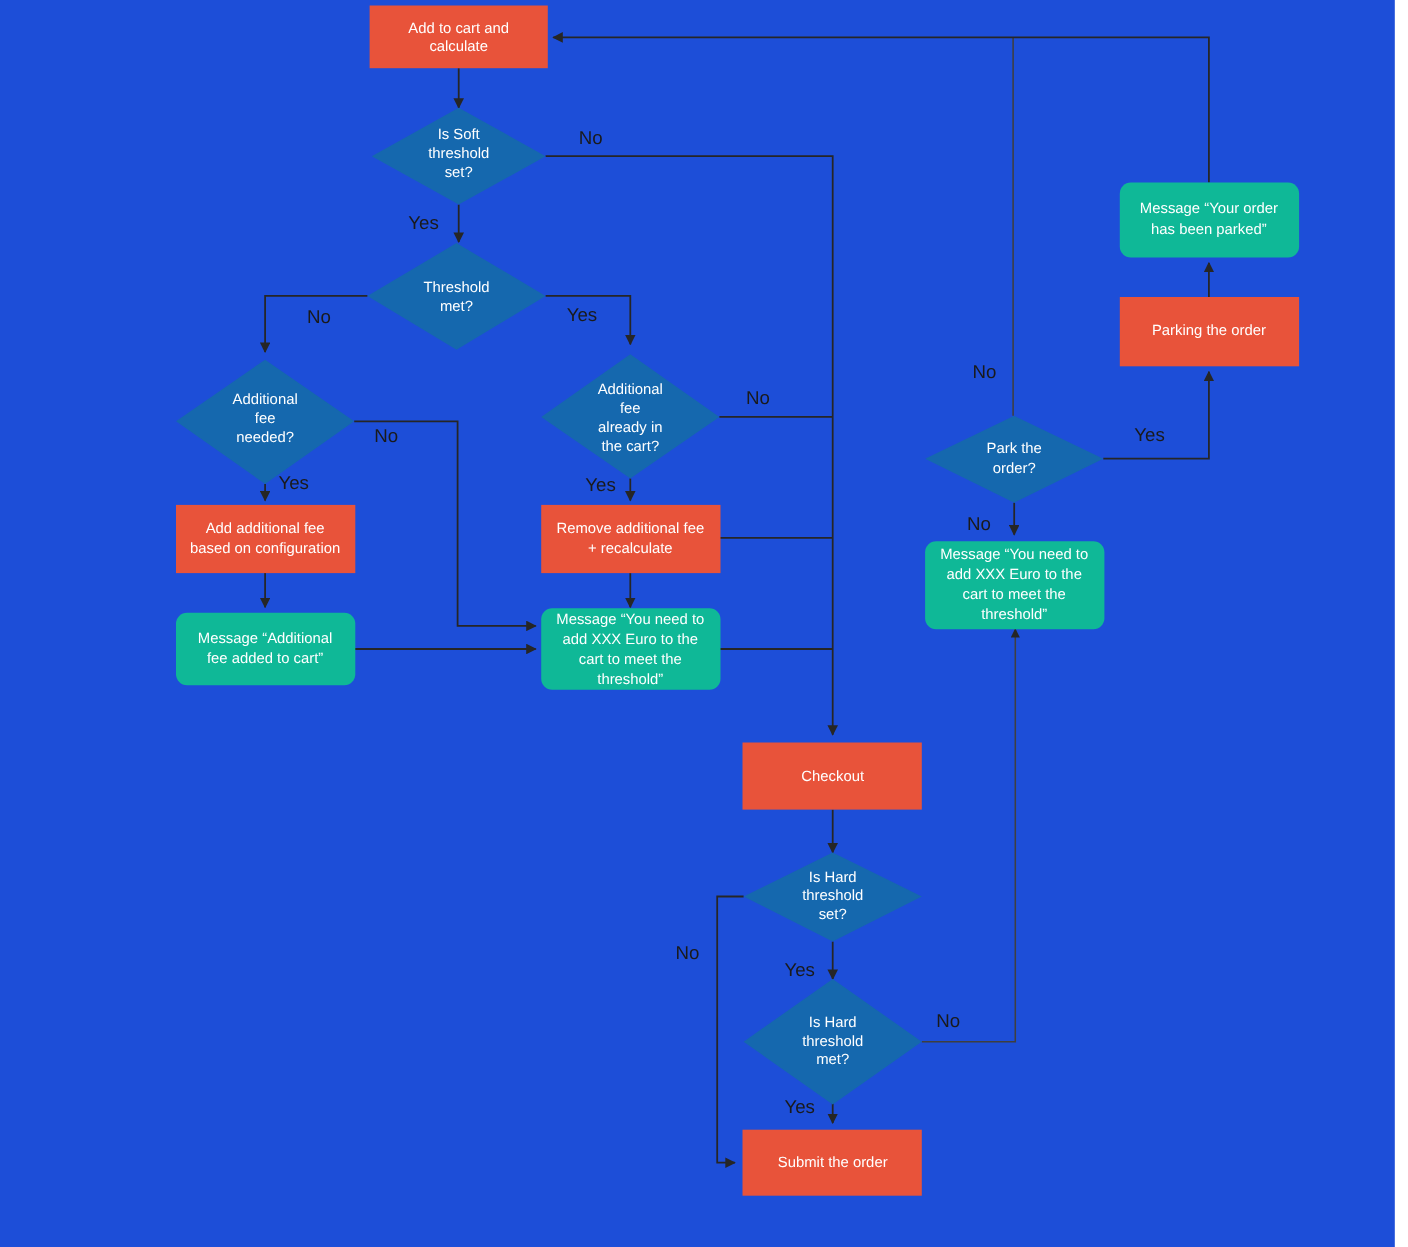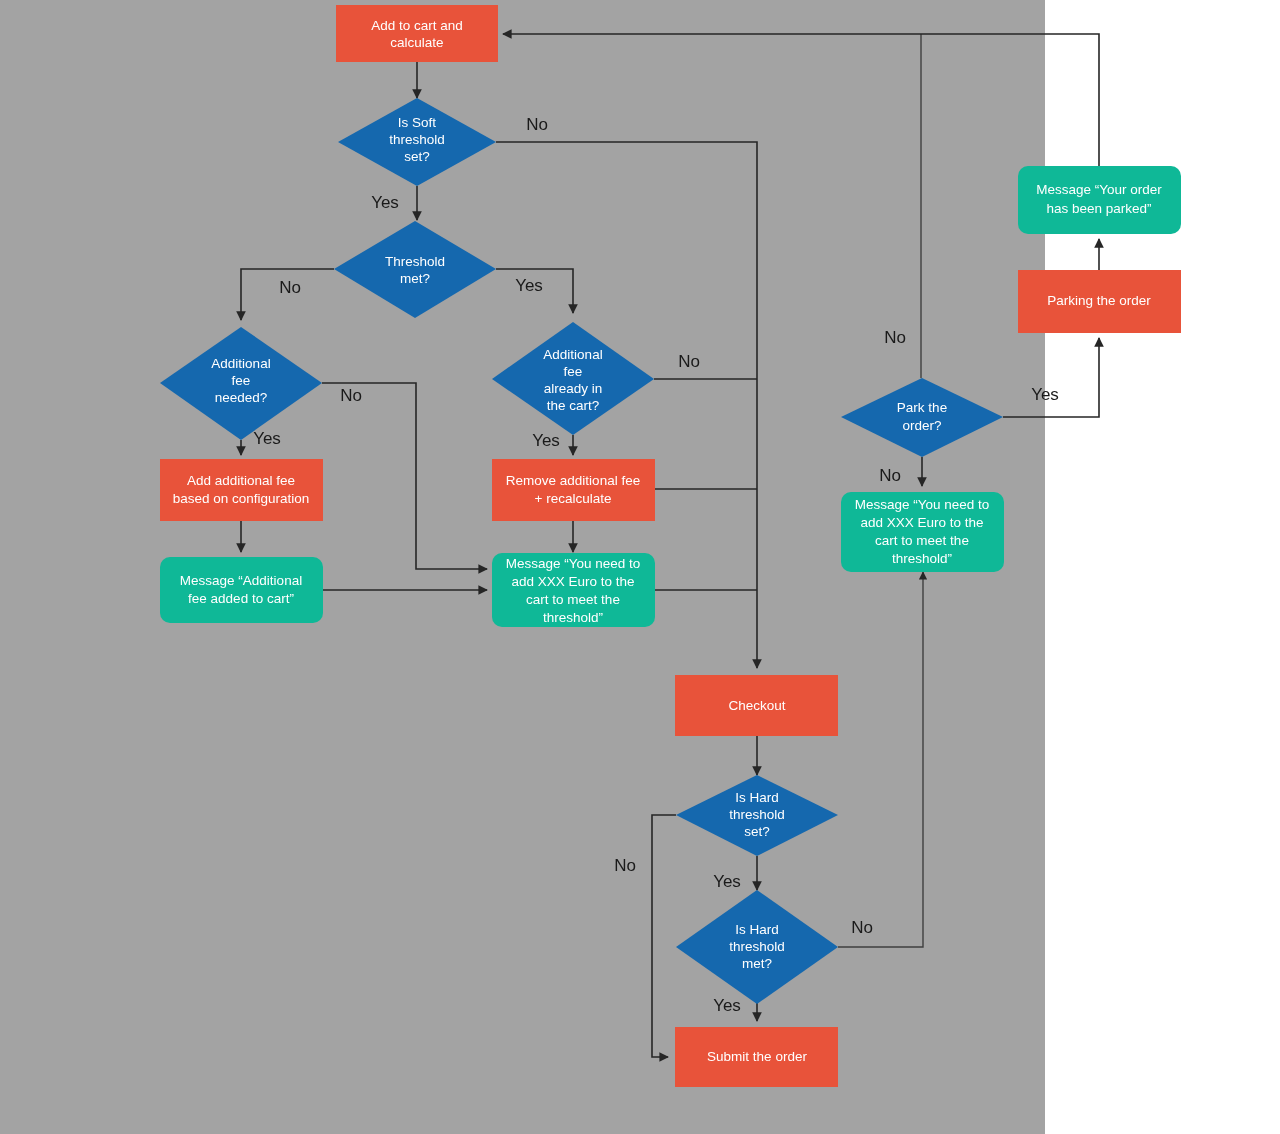--- a/index.html
+++ b/index.html
@@ -2,23 +2,23 @@
 <html><head>
 <meta charset="utf-8">
 <style>
   html, body {
     margin: 0;
     padding: 0;
     background: #ffffff;
   }
   #canvas {
     position: relative;
-    width: 1045px;
+    width: 1268px;
     height: 1134px;
-    background: #a3a3a3;
+    background: #1d4ed8;
     font-family: "Liberation Sans", sans-serif;
   }
   svg.flow {
     position: absolute;
     top: 0; left: 0;
     width: 1280px;
     height: 1134px;
   }
   .node-text {
     fill: #ffffff;

